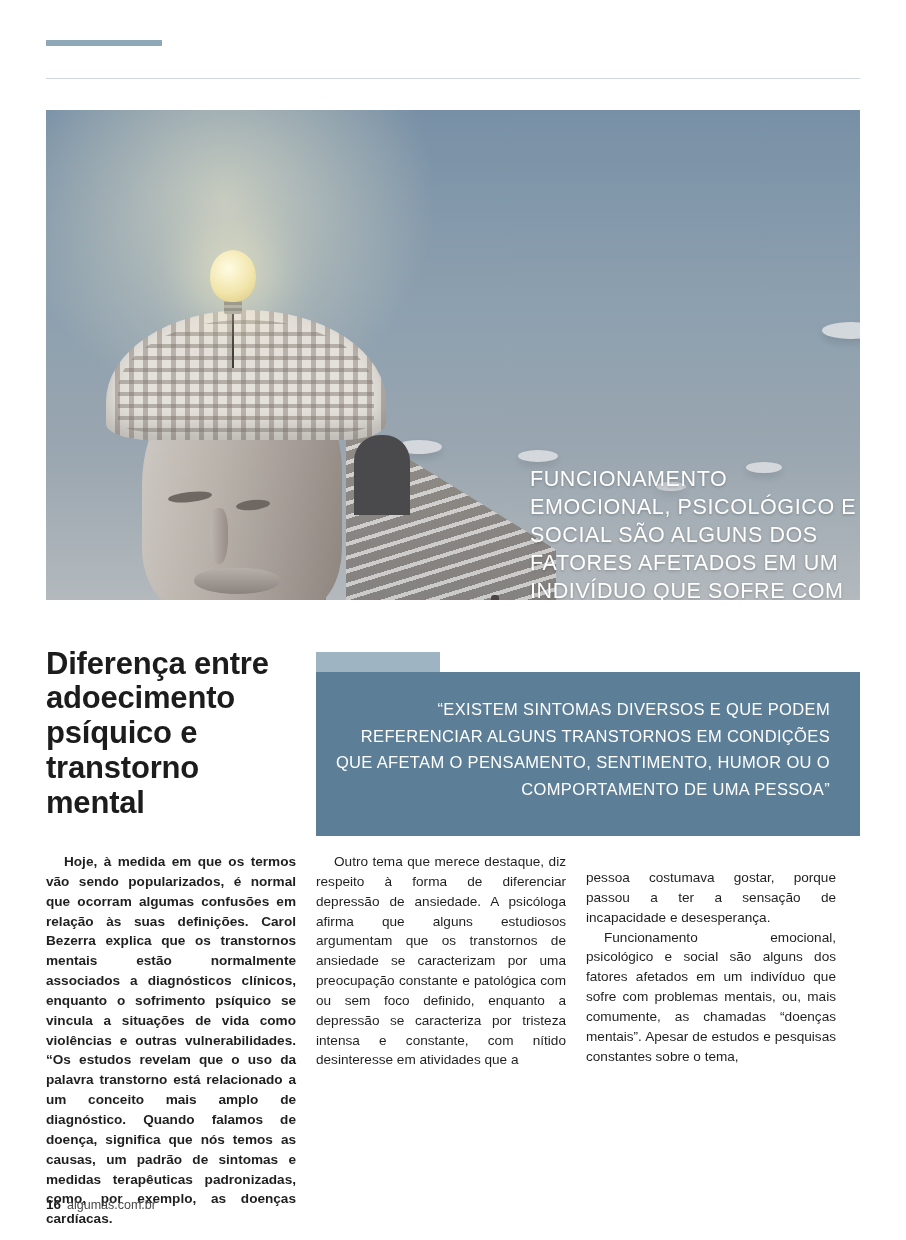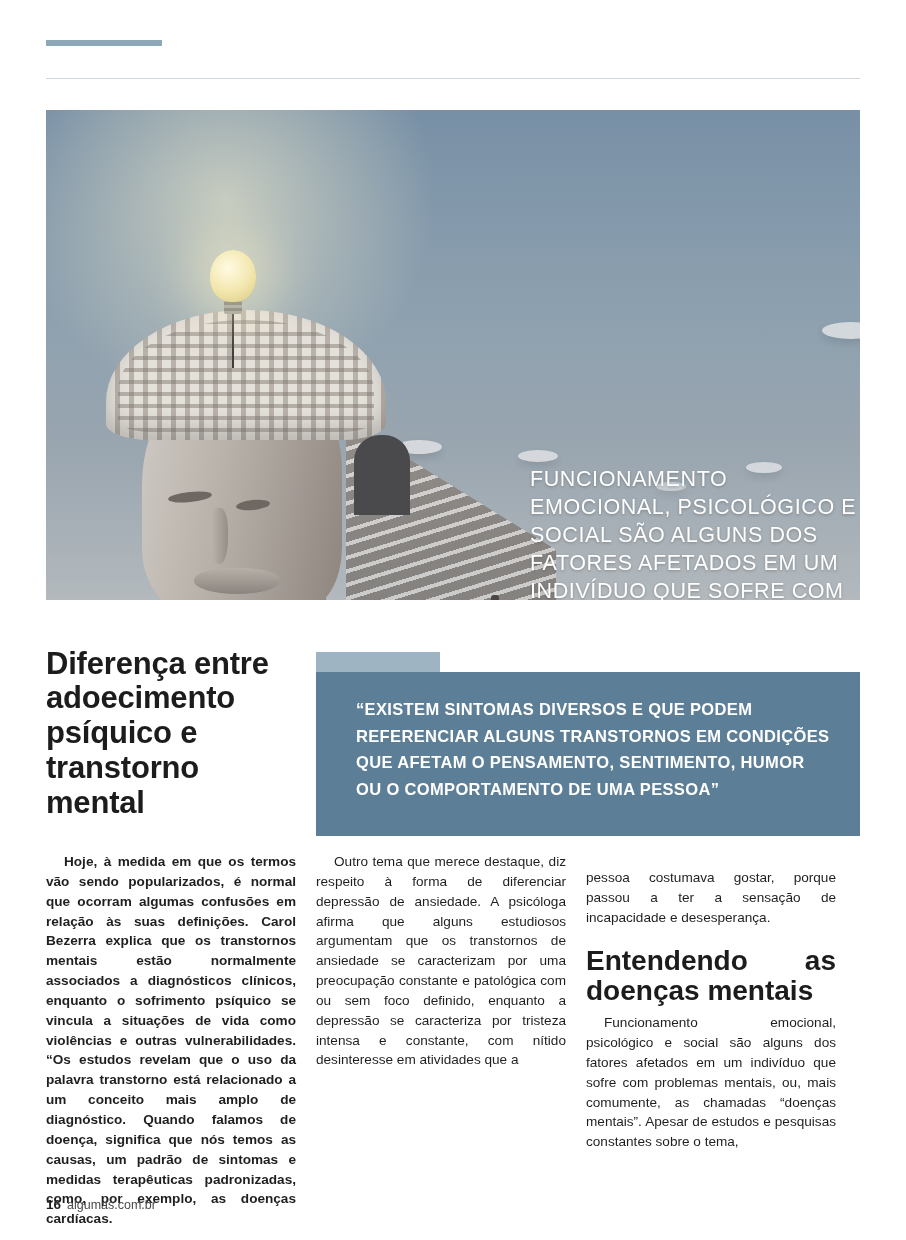--- a/index.html
+++ b/index.html
@@ -234,26 +234,27 @@
   .pullquote {
     position: absolute;
     left: 316px;
     top: 672px;
     width: 544px;
     height: 164px;
     background: #5c7f97;
   }
   .pullquote p {
     margin: 0;
-    padding: 24px 30px 0 40px;
+    padding: 24px 30px 0 12px;
     color: #ffffff;
     font-size: 16.5px;
     line-height: 1.62;
-    font-weight: 700;
+    font-weight: 400;
     letter-spacing: 0.35px;
+    text-align: right;
   }
 
   .col {
     position: absolute;
     width: 250px;
     font-size: 13.6px;
     line-height: 1.46;
     color: #1f1f1f;
     text-align: justify;
   }
@@ -335,19 +336,18 @@
 <div class="col" id="col1">
   <p>Hoje, à medida em que os termos vão sendo popularizados, é normal que ocorram algumas confusões em relação às suas definições. Carol Bezerra explica que os transtornos mentais estão normalmente associados a diagnósticos clínicos, enquanto o sofrimento psíquico se vincula a situações de vida como violências e outras vulnerabilidades. “Os estudos revelam que o uso da palavra transtorno está relacionado a um conceito mais amplo de diagnóstico. Quando falamos de doença, significa que nós temos as causas, um padrão de sintomas e medidas terapêuticas padronizadas, como, por exemplo, as doenças cardíacas.</p>
 </div>
 
 <div class="col" id="col2">
   <p>Outro tema que merece destaque, diz respeito à forma de diferenciar depressão de ansiedade. A psicóloga afirma que alguns estudiosos argumentam que os transtornos de ansiedade se caracterizam por uma preocupação constante e patológica com ou sem foco definido, enquanto a depressão se caracteriza por tristeza intensa e constante, com nítido desinteresse em atividades que a</p>
 </div>
 
 <div class="col" id="col3">
   <p class="noindent">pessoa costumava gostar, porque passou a ter a sensação de incapacidade e desesperança.</p>
-  <h2 class="subhead">Entendendo as doenças mentais</h2>
   <p>Funcionamento emocional, psicológico e social são alguns dos fatores afetados em um indivíduo que sofre com problemas mentais, ou, mais comumente, as chamadas “doenças mentais”. Apesar de estudos e pesquisas constantes sobre o tema,</p>
 </div>
 
 <div class="footer">
   <span class="pagenum">16</span><span>algumas.com.br</span>
 </div>
 
 </body></html>

